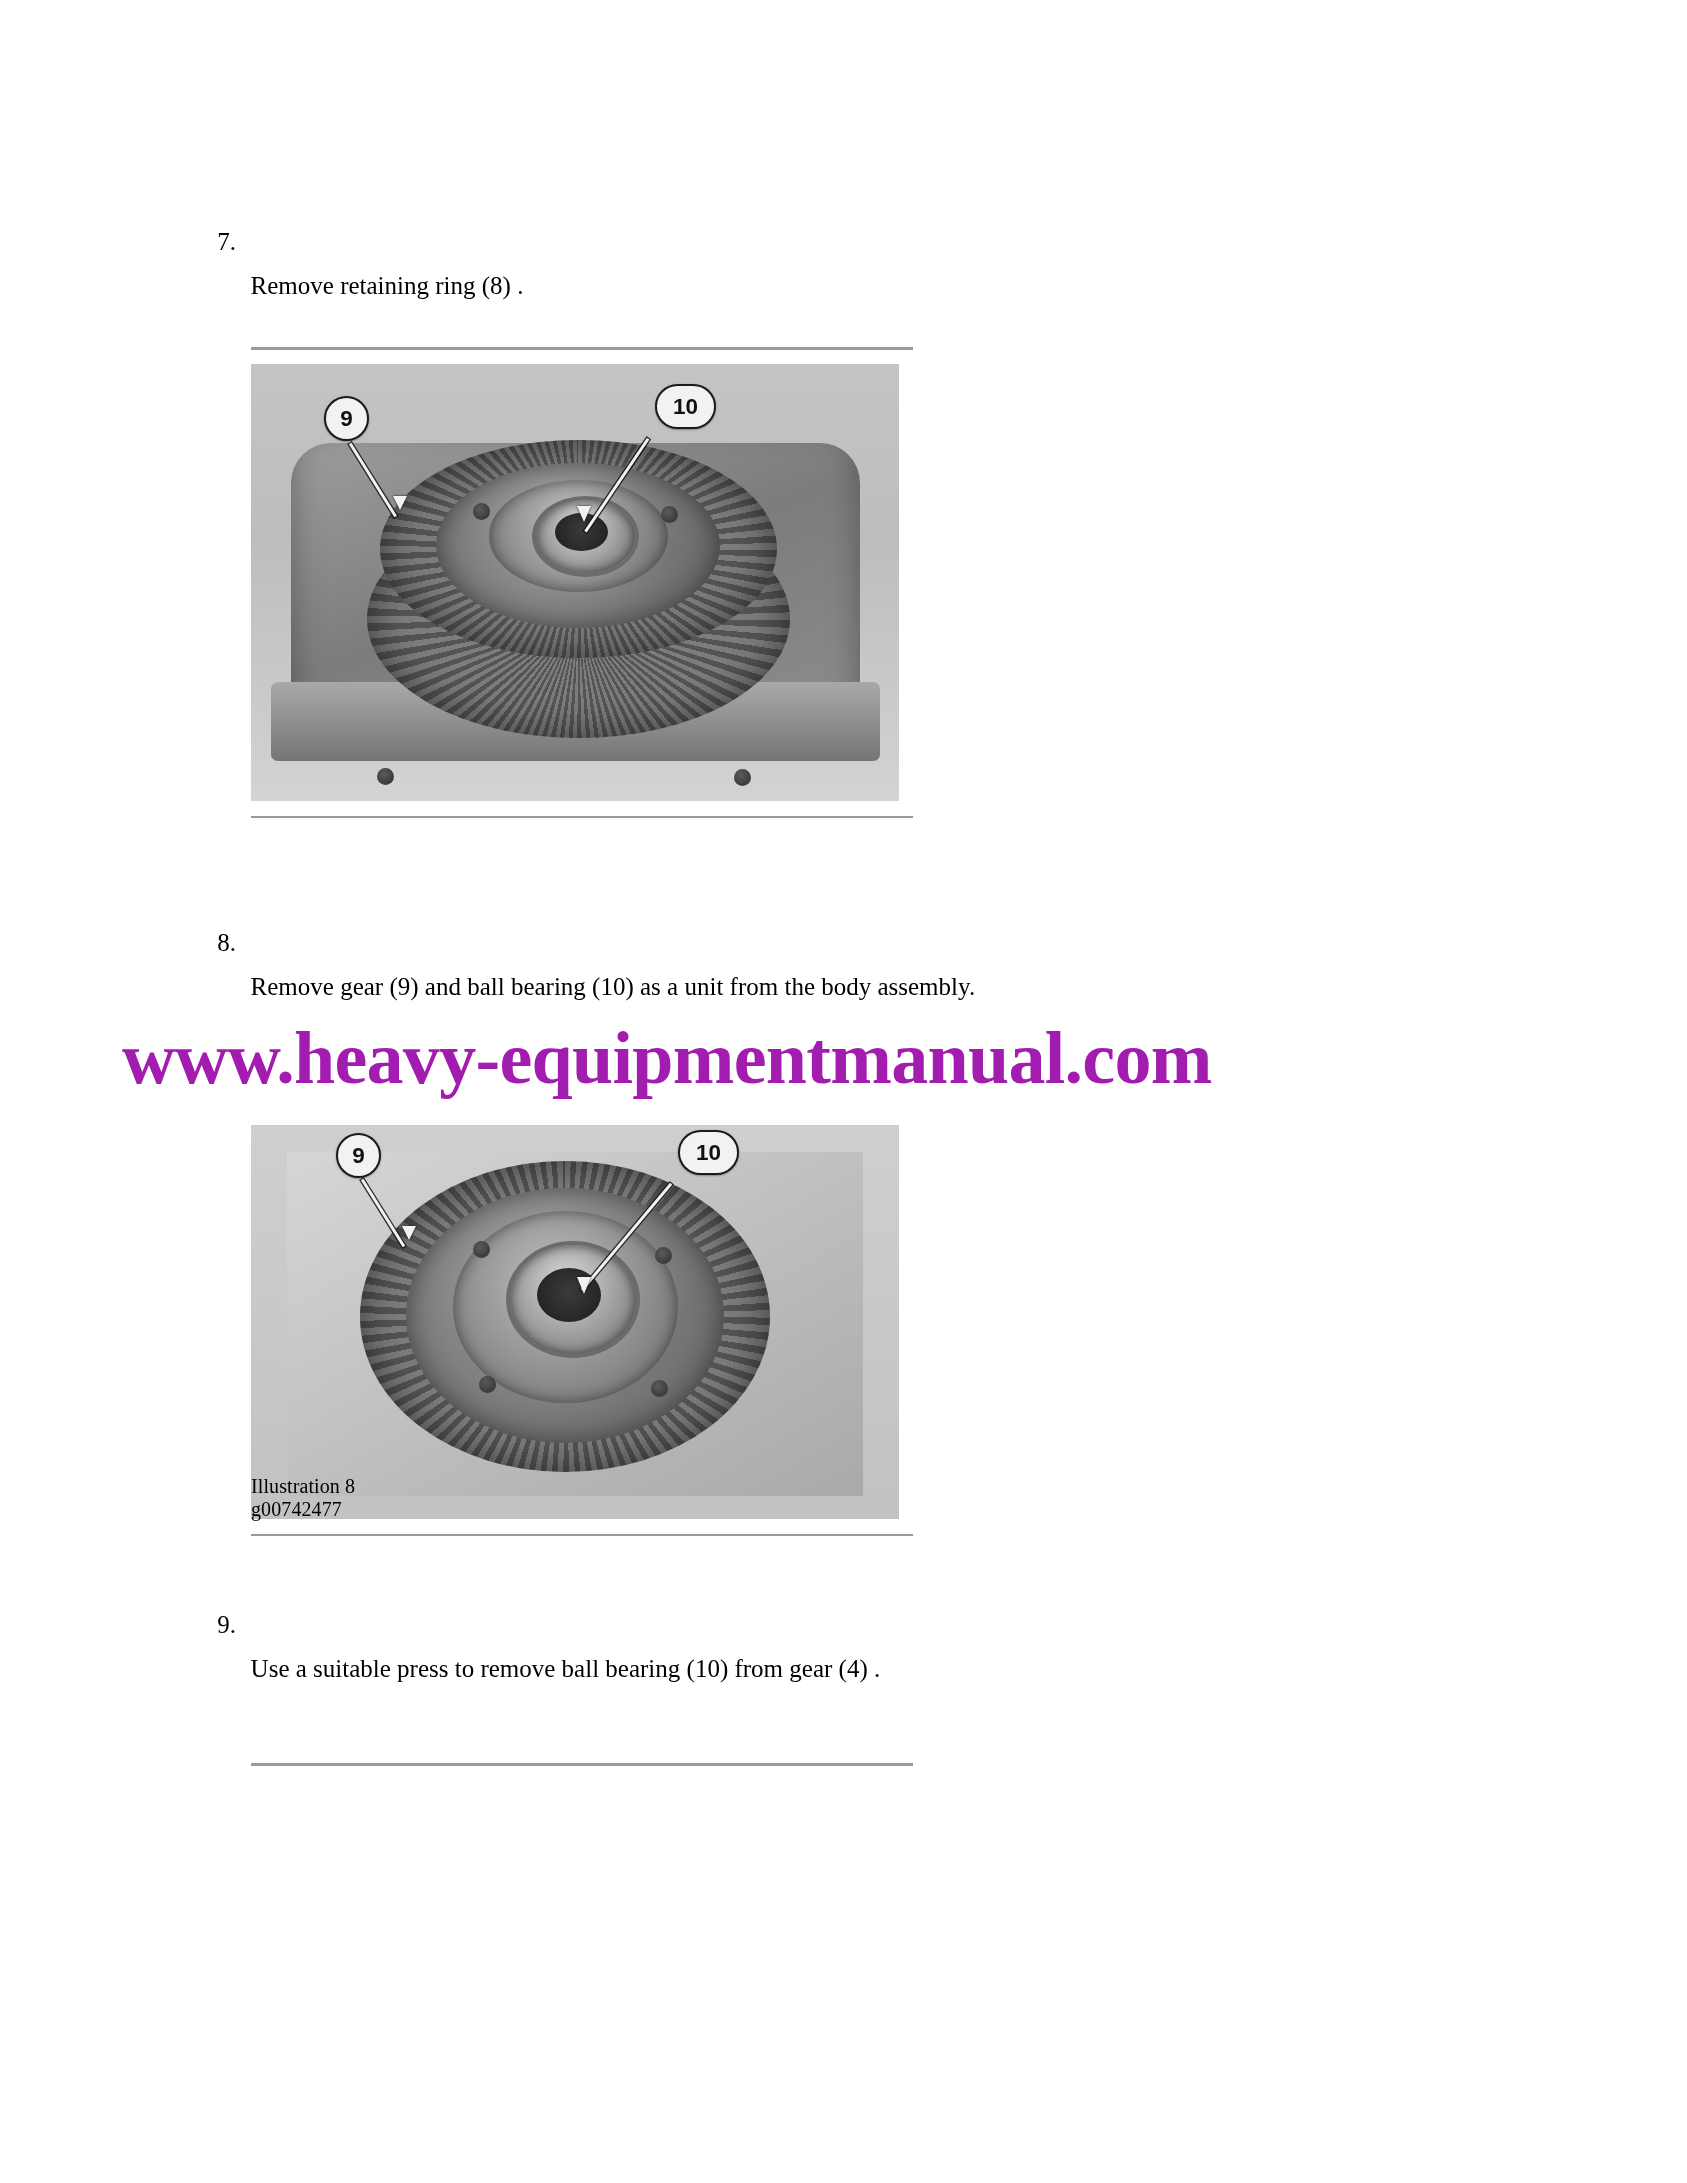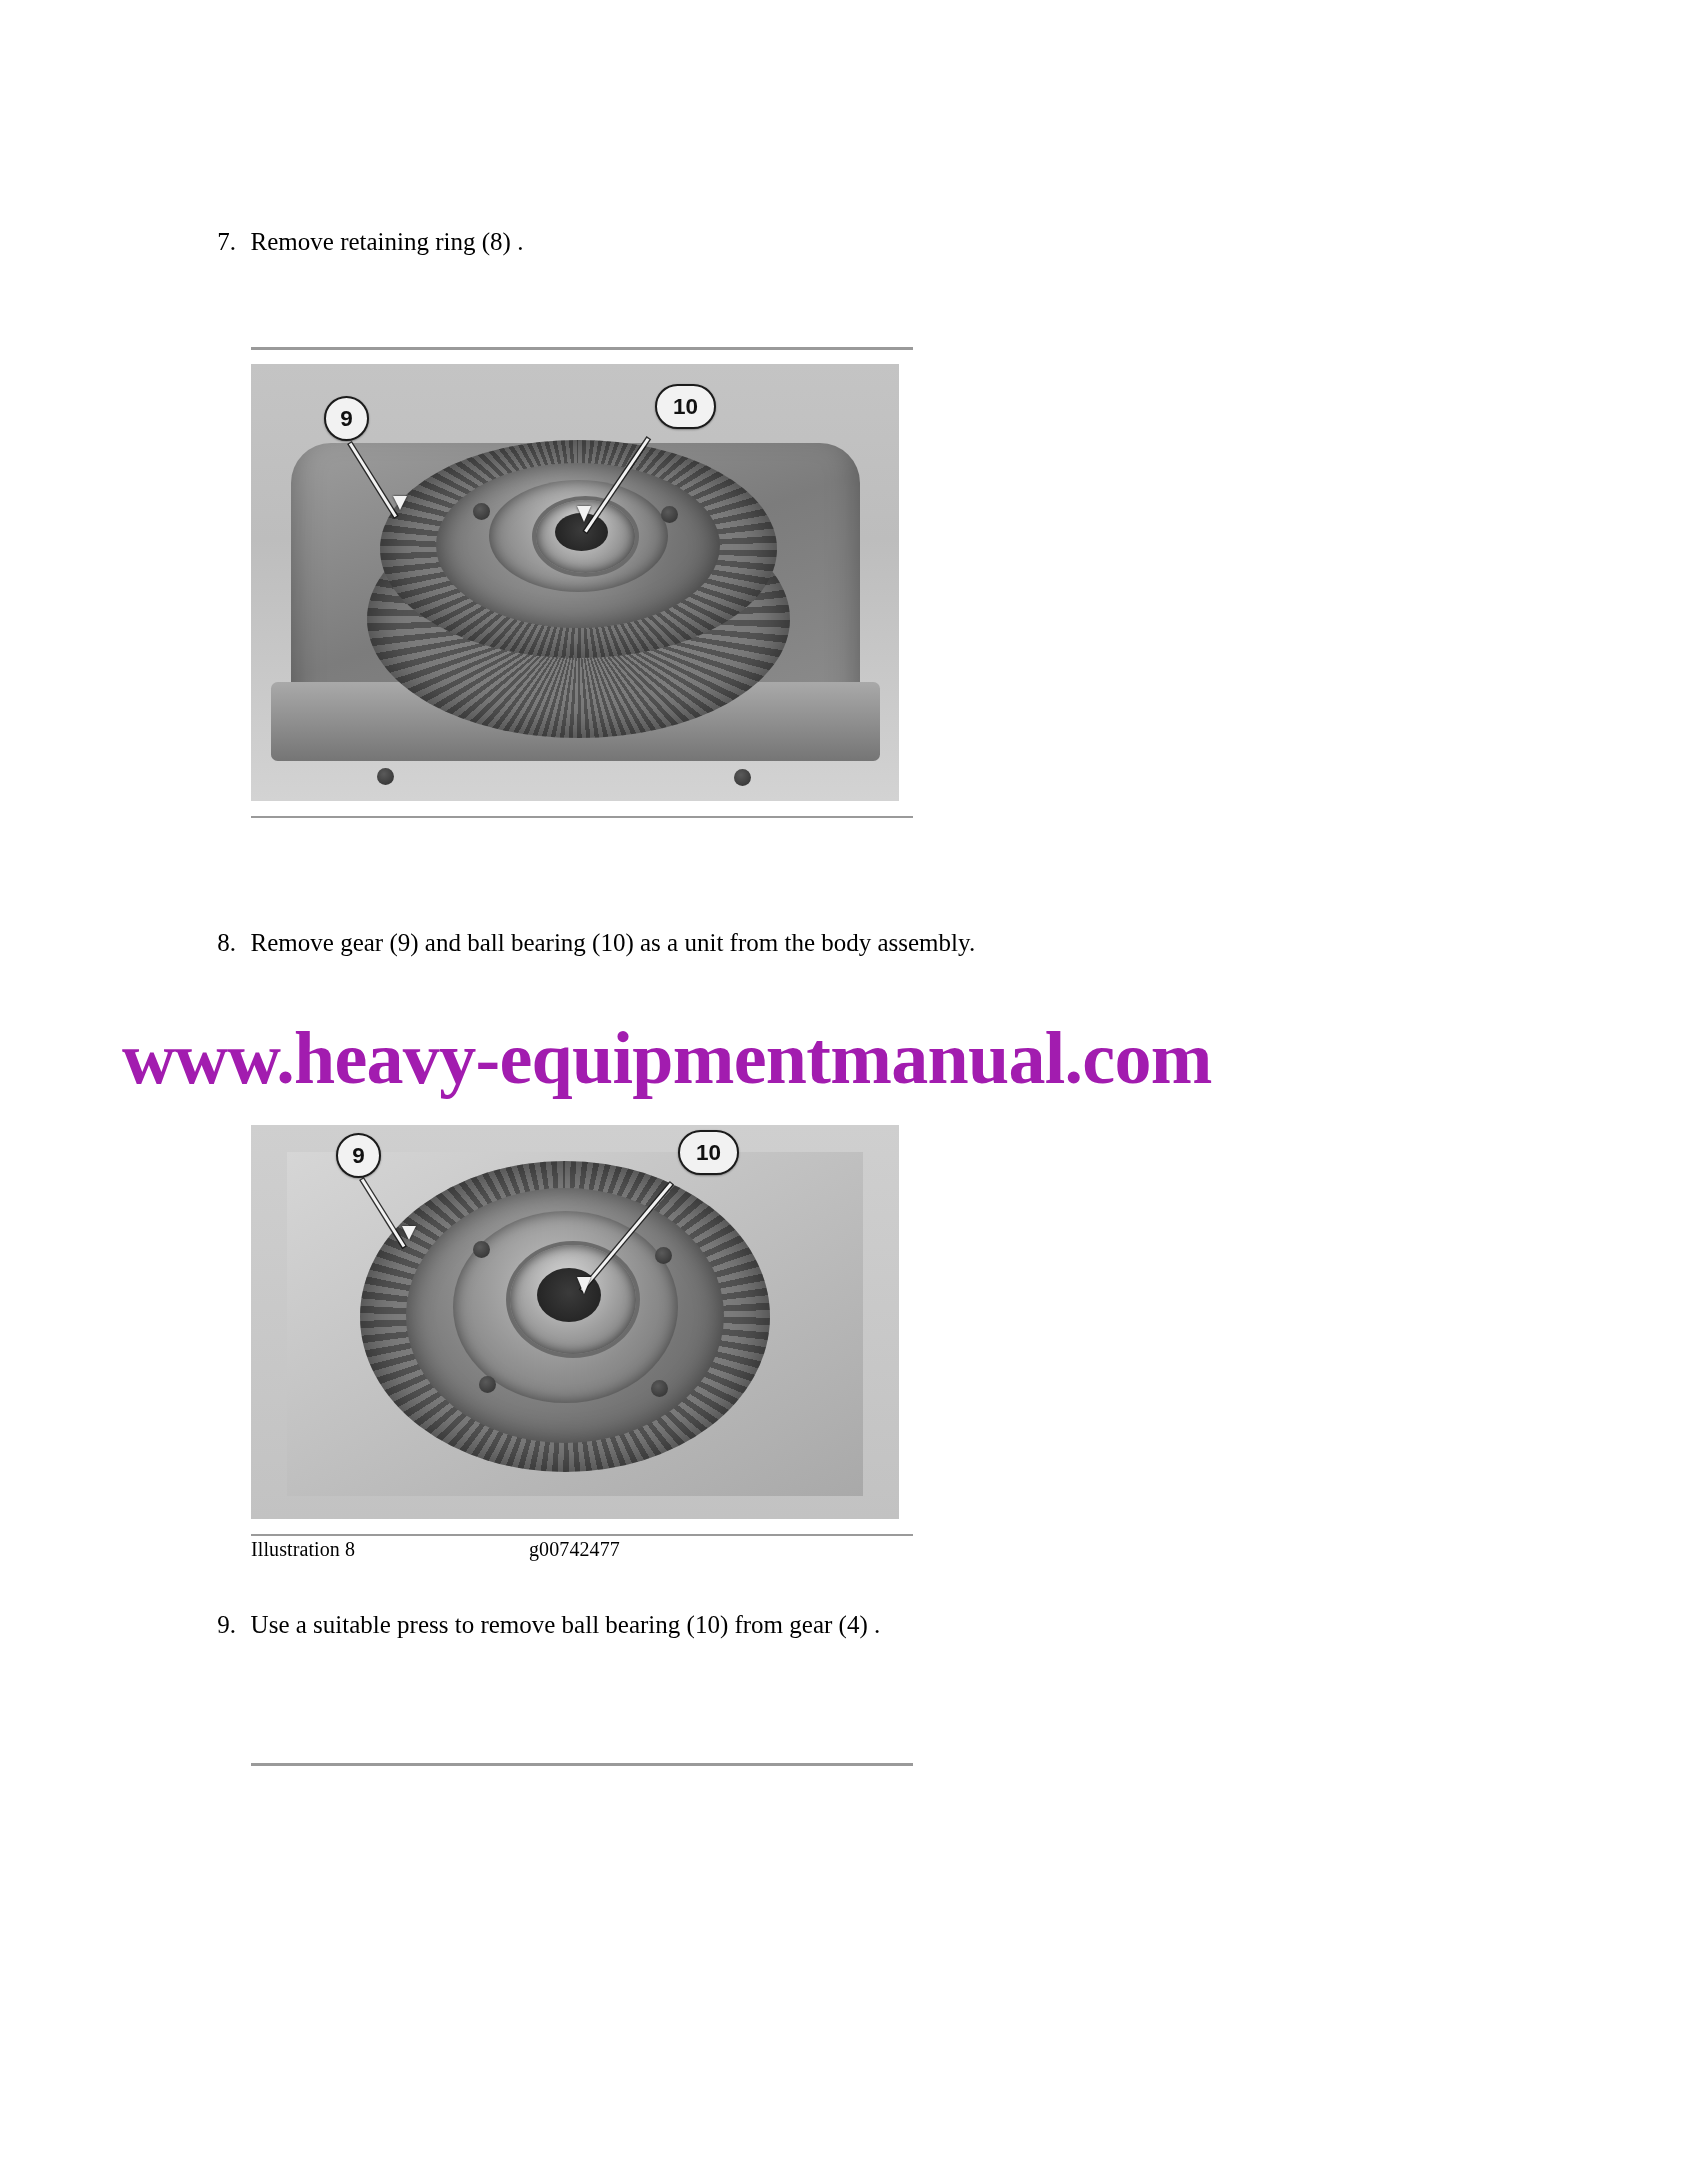--- a/index.html
+++ b/index.html
@@ -47,20 +47,21 @@
     line-height: 1.35;
   }
   .step-num {
     width: 38px;
     text-align: right;
     padding-right: 14.6px;
     flex: none;
   }
   .step-text {
     white-space: nowrap;
+    margin-top: 44px;
   }
 
   
   .figure {
     position: absolute;
   }
   .rule {
     width: 662px;
     height: 2.6px;
     background: #9a9a9a;
@@ -280,21 +281,21 @@
           <span>10</span>
         </div>
         <div class="leader" style="left:420px; top:57px; width:139px; transform:rotate(130deg);"></div>
         <div class="leader-head" style="left:326px; top:152px; border-width:17px 7.3px 0 7.3px; border-color:#f2f2f2 transparent transparent transparent; filter:drop-shadow(0 0 1px #141414);"></div>
       </div>
     </div>
 
     <div class="rule" style="margin-top:14.6px;"></div>
   </div>
 
-  <div class="caption-row" style="left:251px; top:1538px; width:681px;">
+  <div class="caption-row" style="left:251px; top:1475px; width:681px;flex-direction:column;">
     <span class="caption-label">Illustration 8</span>
     <span class="caption-code">g00742477</span>
   </div>
 
   <div class="step" style="left:198px; top:1608px;">
     <span class="step-num">9.</span>
     <span class="step-text">Use a suitable press to remove ball bearing (10) from gear (4) .</span>
   </div>
 
   <div class="rule" style="position:absolute; left:251px; top:1763px;"></div>

